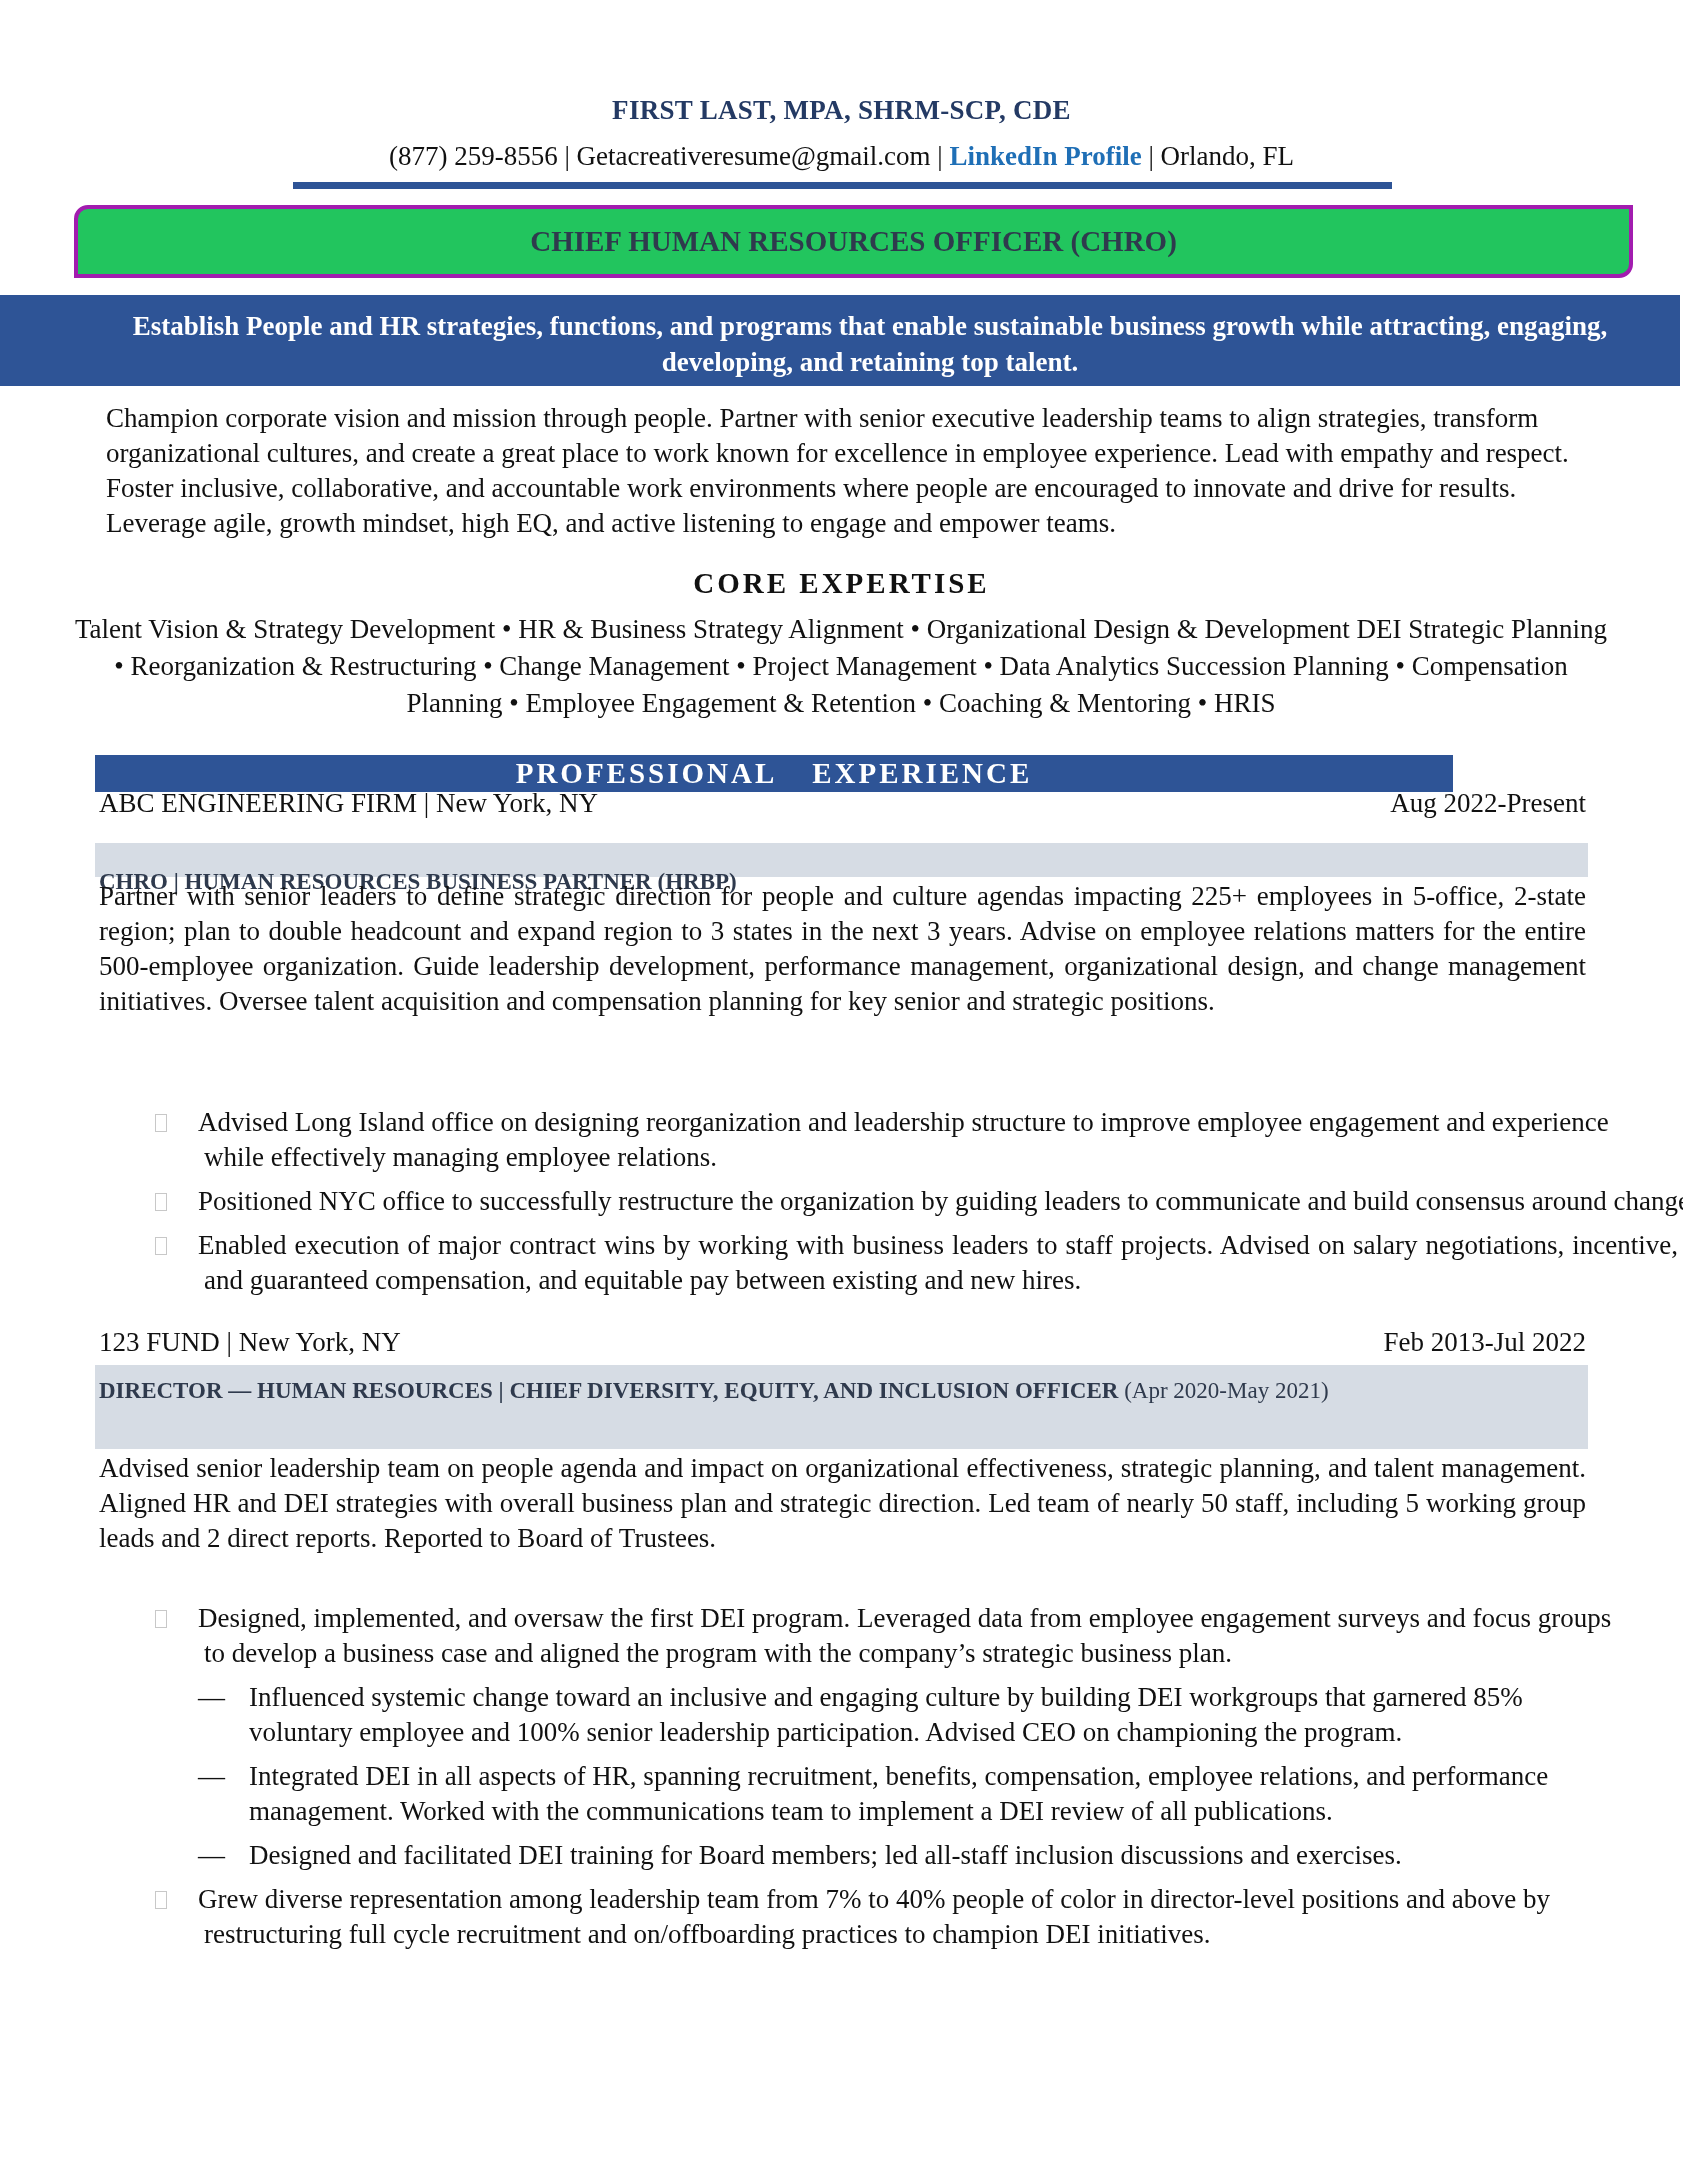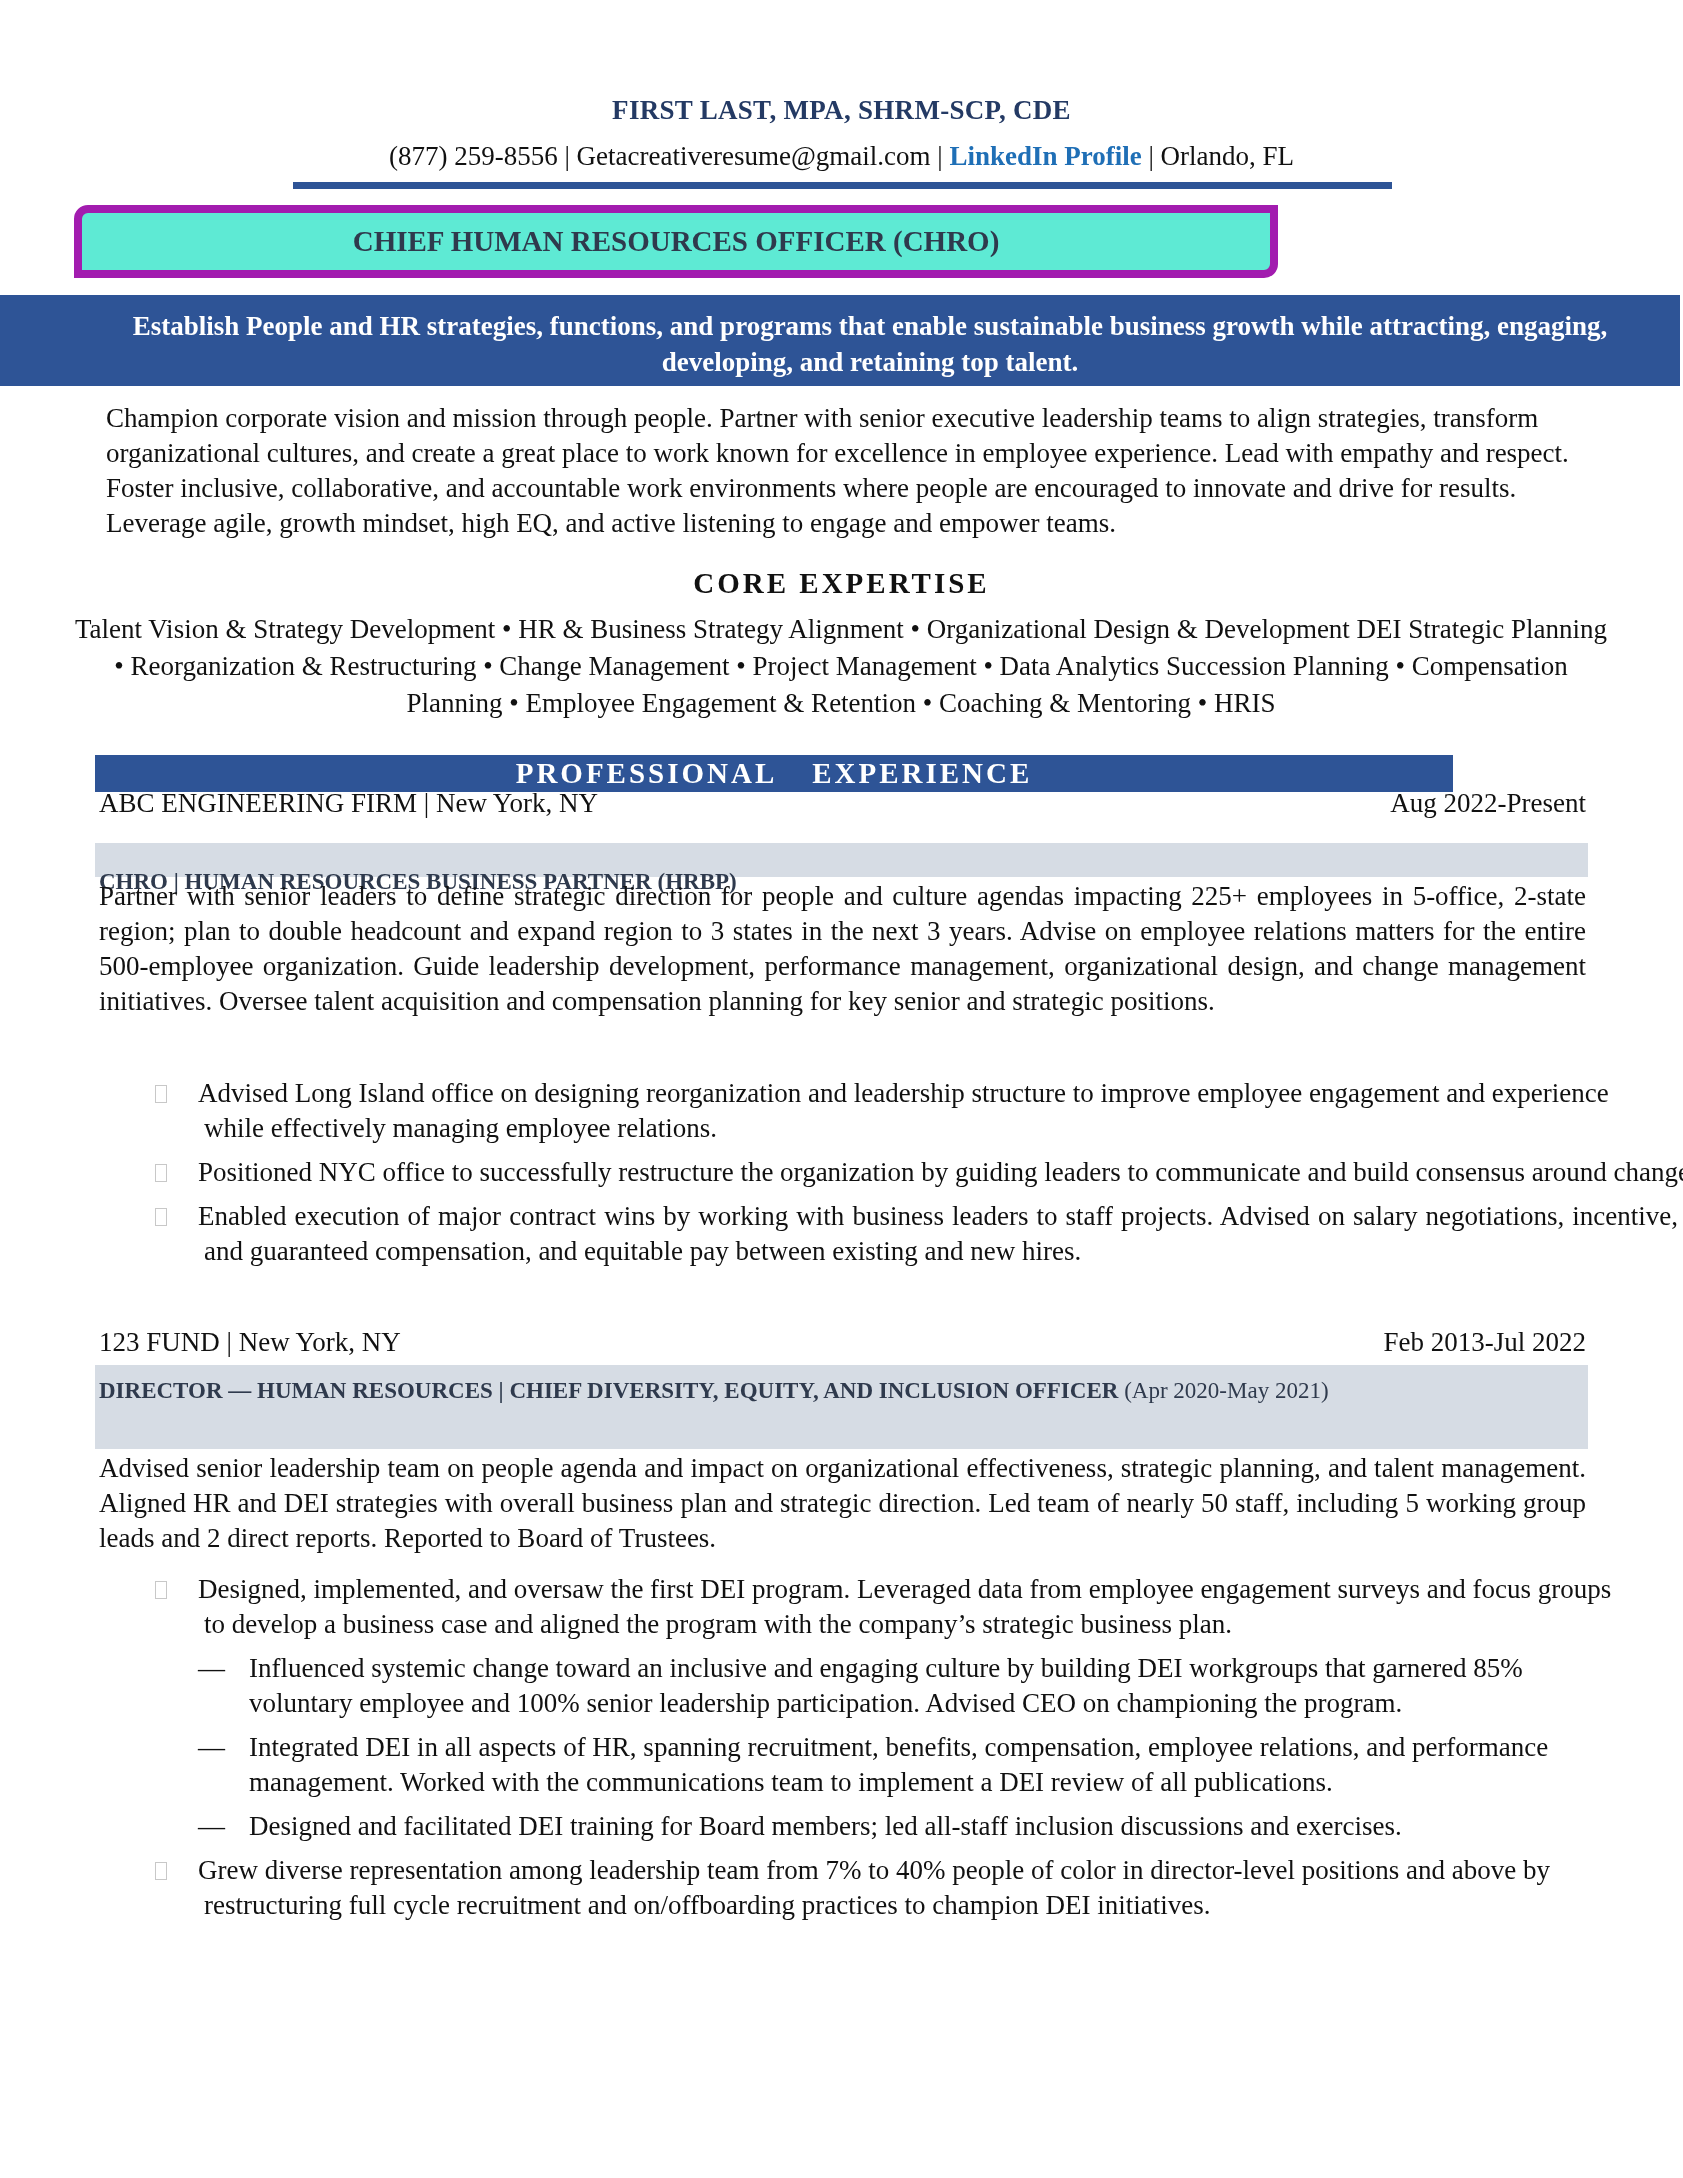--- a/index.html
+++ b/index.html
@@ -4,40 +4,40 @@
 <style>
   html, body { margin: 0; padding: 0; background: #ffffff; }
   body { width: 1683px; height: 2178px; position: relative; overflow: hidden;
          font-family: "Liberation Serif", "DejaVu Serif", serif; color: #111; }
   .abs { position: absolute; }
   .name { left: 0; width: 1683px; top: 95px; text-align: center; font-weight: bold;
           font-size: 27px; color: #243a64; letter-spacing: 0.3px; }
   .contact { left: 0; width: 1683px; top: 141px; text-align: center; font-size: 27px; color: #111; }
   .contact .link { color: #1f6fb6; font-weight: bold; }
   .rule { left: 293px; width: 1099px; top: 182px; height: 7px; background: #2e5496; }
-  .title-box { left: 74px; top: 205px; width: 1204px; height: 73px; background: #5eead4;
-               border: 8px solid #a21caf; border-radius: 14px 0 14px 0;
+  .title-box { left: 74px; top: 205px; width: 1559px; height: 73px; background: #22c55e;
+               border: 4px solid #a21caf; border-radius: 14px 0 14px 0;
                display: flex; align-items: center; justify-content: center; box-sizing: border-box; }
   .title-box span { font-weight: bold; font-size: 29px; color: #2f3a4d; }
   .tagline { left: 0; top: 295px; width: 1680px; height: 91px; background: #2e5496;
              color: #fff; font-weight: bold; font-size: 27px; text-align: center;
              box-sizing: border-box; padding: 13px 59px 0 119px; line-height: 36px; }
   .summary { left: 99px; top: 401px; width: 1505px; font-size: 27px; line-height: 35px; margin-left: 7px; }
   .core-h { left: 0; width: 1683px; top: 567px; text-align: center; font-weight: bold;
             font-size: 29px; letter-spacing: 3px; }
   .core { left: 69px; width: 1544px; top: 611px; text-align: center; font-size: 27px; line-height: 37px; }
   .pe-bar { left: 95px; top: 755px; width: 1358px; height: 37px; background: #2e5496;
             color: #fff; font-weight: bold; font-size: 29px; letter-spacing: 3px; text-align: center;
             line-height: 37px; word-spacing: 8px; }
   .job-head { left: 99px; width: 1487px; font-size: 27px; display: flex; justify-content: space-between; }
   .pos-band { left: 95px; width: 1493px; background: #d6dce4; box-sizing: border-box; padding-left: 4px; }
   .pos { font-weight: bold; font-size: 23px; color: #2f3a4d; line-height: 35px; white-space: nowrap; }
   .pos .dates { font-weight: normal; }
   .para { left: 99px; width: 1487px; font-size: 27px; line-height: 35px; text-align: justify; }
-  .bullets { left: 147px; width: 1515px; font-size: 27px; line-height: 35px; }
+  .bullets { left: 147px; width: 1515px; font-size: 27px; line-height: 35px; margin-top: 29px; }
   .bullet { position: relative; padding-left: 51px; margin-bottom: 9px; }
   .bullet .box { position: absolute; left: 8px; top: 9px; width: 12px; height: 18px;
                  border: 1px solid #c8c8c8; box-sizing: border-box; }
   .bullet .btxt { display: block; text-indent: -6px; padding-left: 6px; }
   .sub { position: relative; padding-left: 102px; margin-bottom: 9px; }
   .sub .dash { position: absolute; left: 51px; top: 0; }
 </style>
 </head>
 <body>
 

